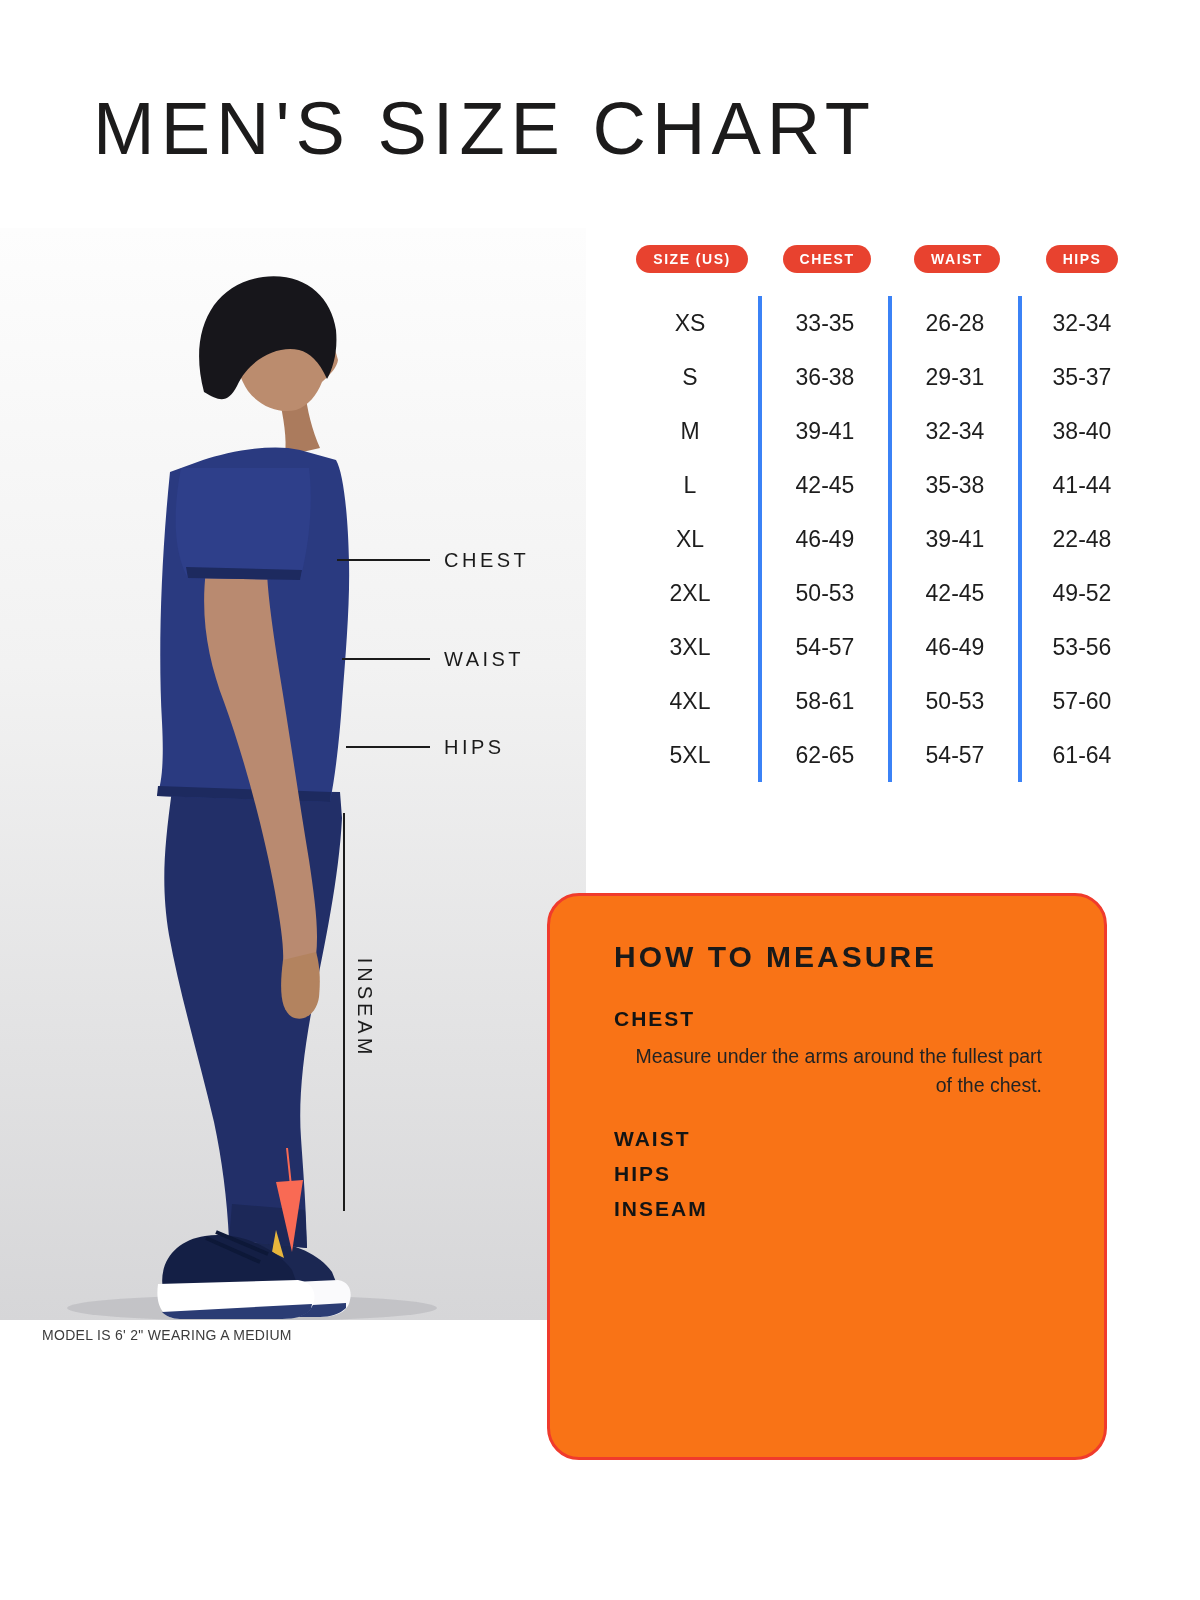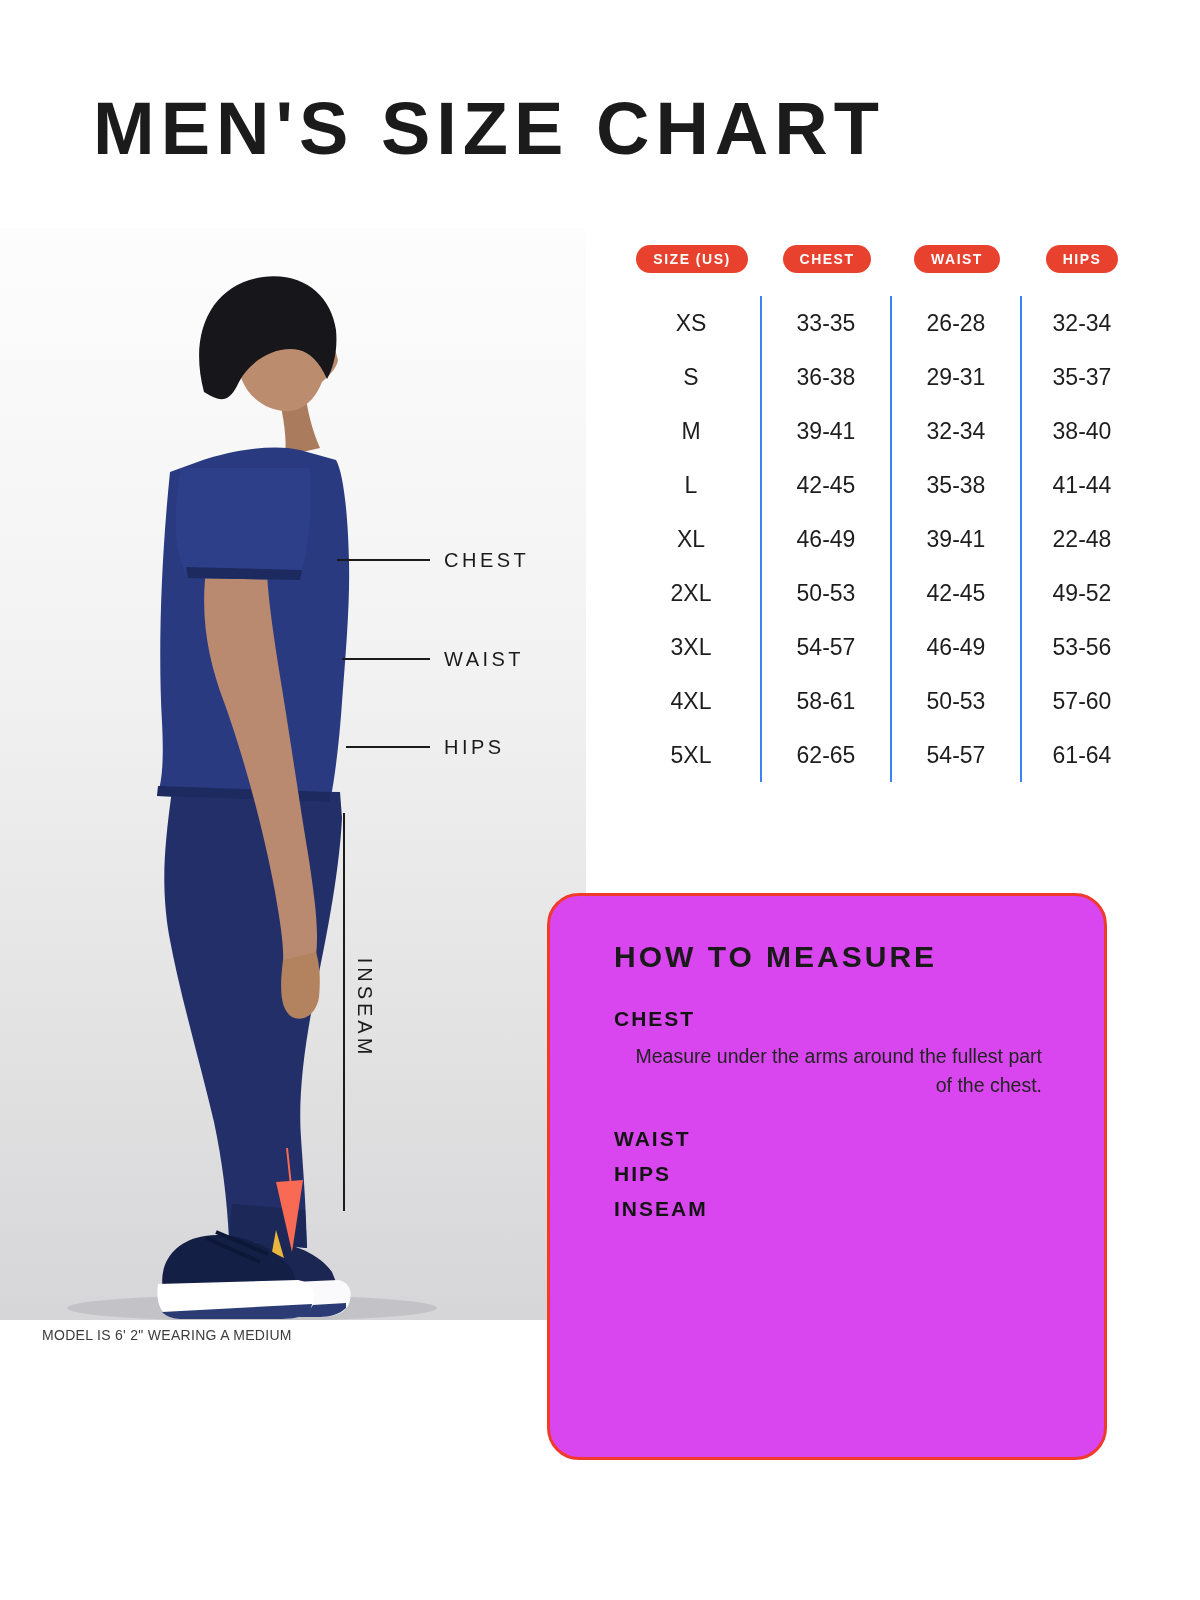--- a/index.html
+++ b/index.html
@@ -8,21 +8,21 @@
     --ink:#1C1B1B;
     --navy:#2A3A80;
     --navy-dark:#222F68;
     --coral:#F96A54;
   }
   *{margin:0;padding:0;box-sizing:border-box;}
   html,body{width:1200px;height:1600px;background:#ffffff;
     font-family:"Liberation Sans", sans-serif;color:var(--ink);}
   body{position:relative;overflow:hidden;}
 
-  .title{position:absolute;left:93px;top:86px;font-size:74px;font-weight:700;
+  .title{position:absolute;left:93px;top:86px;font-size:74px;font-weight:400;
     letter-spacing:6px;color:#1c1b1b;white-space:nowrap;}
 
   
   .photo{position:absolute;left:0;top:228px;width:586px;height:1092px;
     background:linear-gradient(180deg,#fdfdfd 0%,#f2f2f2 40%,#e2e2e3 75%,#d6d6d8 100%);}
   .photo svg{position:absolute;left:0;top:0;}
 
   .caption{position:absolute;left:42px;top:1327px;font-size:14px;color:#3c3c3c;
     letter-spacing:0.3px;}
 
@@ -48,25 +48,25 @@
   .thead,.trow{display:grid;grid-template-columns:140px 130px 130px 120px;}
   .thead{position:absolute;left:622px;top:245px;width:520px;}
   .thead .hcell{display:flex;justify-content:center;}
   .pill{height:28px;line-height:28px;padding:0 17px;border-radius:14px;
     background:var(--accent);color:#fff;font-size:14px;font-weight:700;
     letter-spacing:1.5px;white-space:nowrap;}
   .tbody{position:absolute;left:622px;top:296px;width:520px;}
   .trow{height:54px;}
   .tcell{display:flex;align-items:center;justify-content:center;
     font-size:23px;color:#1d1d1d;}
-  .tcell.c0,.tcell.c1,.tcell.c2{border-right:2px solid #3b82f6;}
+  .tcell.c0,.tcell.c1,.tcell.c2{border-right:4px solid #3b82f6;}
 
   
   .measure-box{position:absolute;left:547px;top:893px;width:560px;height:567px;
-    background:#d946ef;border:3px solid var(--box-red);border-radius:32px;
+    background:#f97316;border:3px solid var(--box-red);border-radius:32px;
     padding:44px 62px 0 64px;}
   .measure-box h2{font-size:30px;font-weight:700;letter-spacing:3px;color:#1a1a1a;
     margin-bottom:33px;white-space:nowrap;}
   .measure-box h3{font-size:21px;font-weight:700;letter-spacing:2px;color:#141414;
     margin-bottom:11px;}
   .measure-box p{font-size:19.5px;line-height:1.5;color:#232323;margin-bottom:26px;text-align:right;}
 </style>
 </head>
 <body>
 

